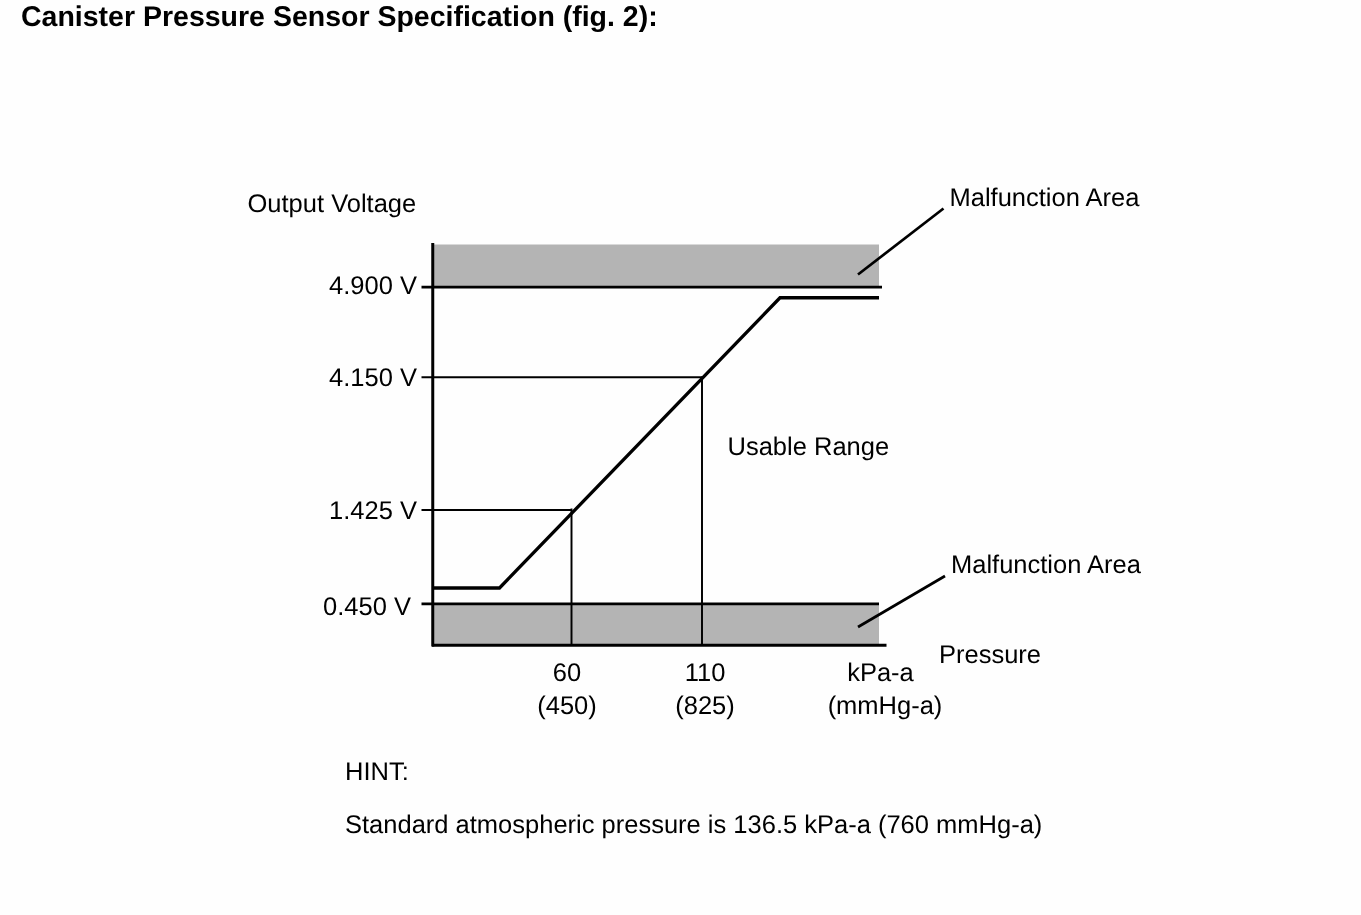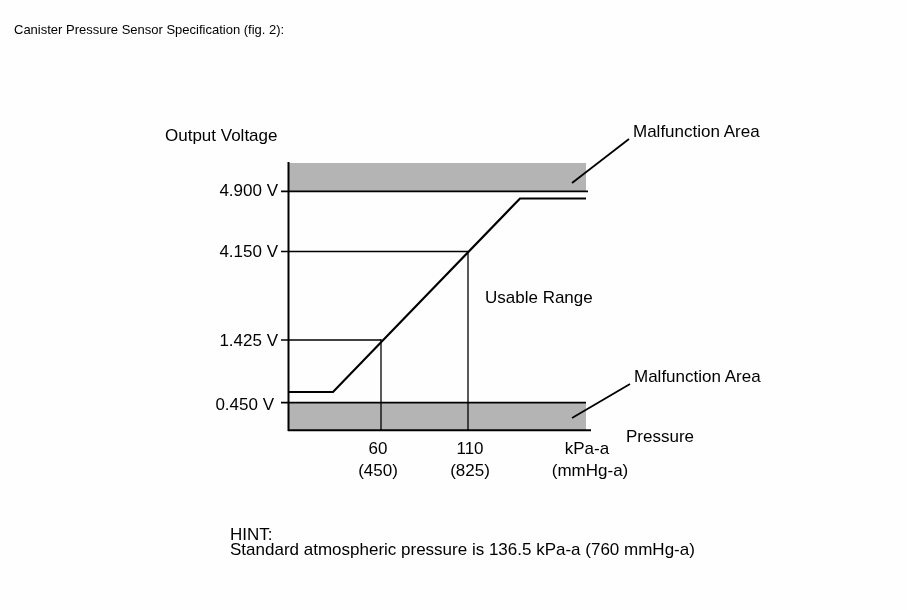--- a/index.html
+++ b/index.html
@@ -8,23 +8,23 @@
     height: 610px;
     position: relative;
     overflow: hidden;
     background: var(--background, #fefefe);
     font-family: "Liberation Sans", sans-serif;
     color: #000;
   }
   .fig-title {
     position: absolute;
     left: 14px;
-    top: 22px;
-    font-size: 13px;
-    font-weight: normal;
+    top: 1px;
+    font-size: 19px;
+    font-weight: bold;
     white-space: nowrap;
   }
   .chart-svg {
     position: absolute;
     left: 0;
     top: 0;
   }
   .chart-svg text {
     font-family: "Liberation Sans", sans-serif;
     font-size: 17px;
@@ -38,21 +38,21 @@
   .edge   { stroke: var(--line-black, #000); stroke-width: 1.8; }
   .ref    { stroke: var(--line-black, #000); stroke-width: 1.3; }
   .curve  { fill: none; stroke: var(--line-black, #000); stroke-width: 2.2; stroke-linejoin: miter; }
   .leader { stroke: var(--line-black, #000); stroke-width: 1.8; }
   .hint-label, .hint-text {
     position: absolute;
     left: 230px;
     font-size: 17px;
     white-space: nowrap;
   }
-  .hint-label { top: 525px; }
+  .hint-label { top: 505px; }
   .hint-text  { top: 540px; }
 </style>
 </head>
 <body>
 
 <div class="fig-title">Canister Pressure Sensor Specification (fig. 2):</div>
 
 <svg class="chart-svg" width="907" height="610" viewBox="0 0 907 610" xmlns="http://www.w3.org/2000/svg">
 
   <rect class="band" x="289" y="163" width="297" height="28"></rect>

